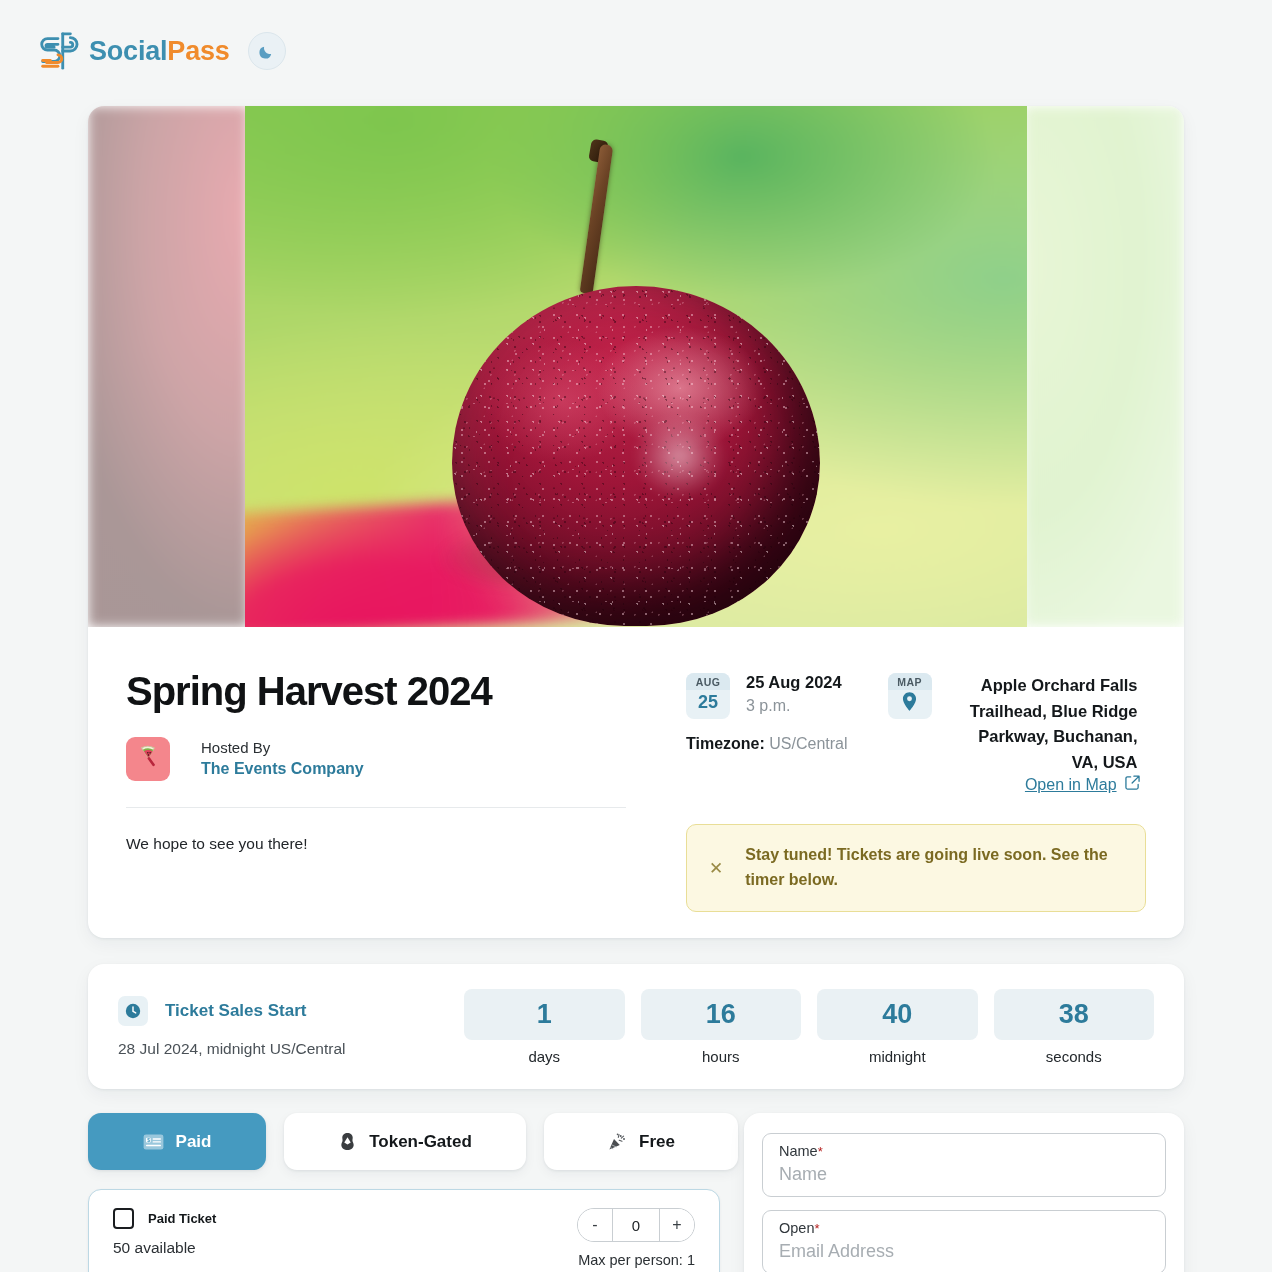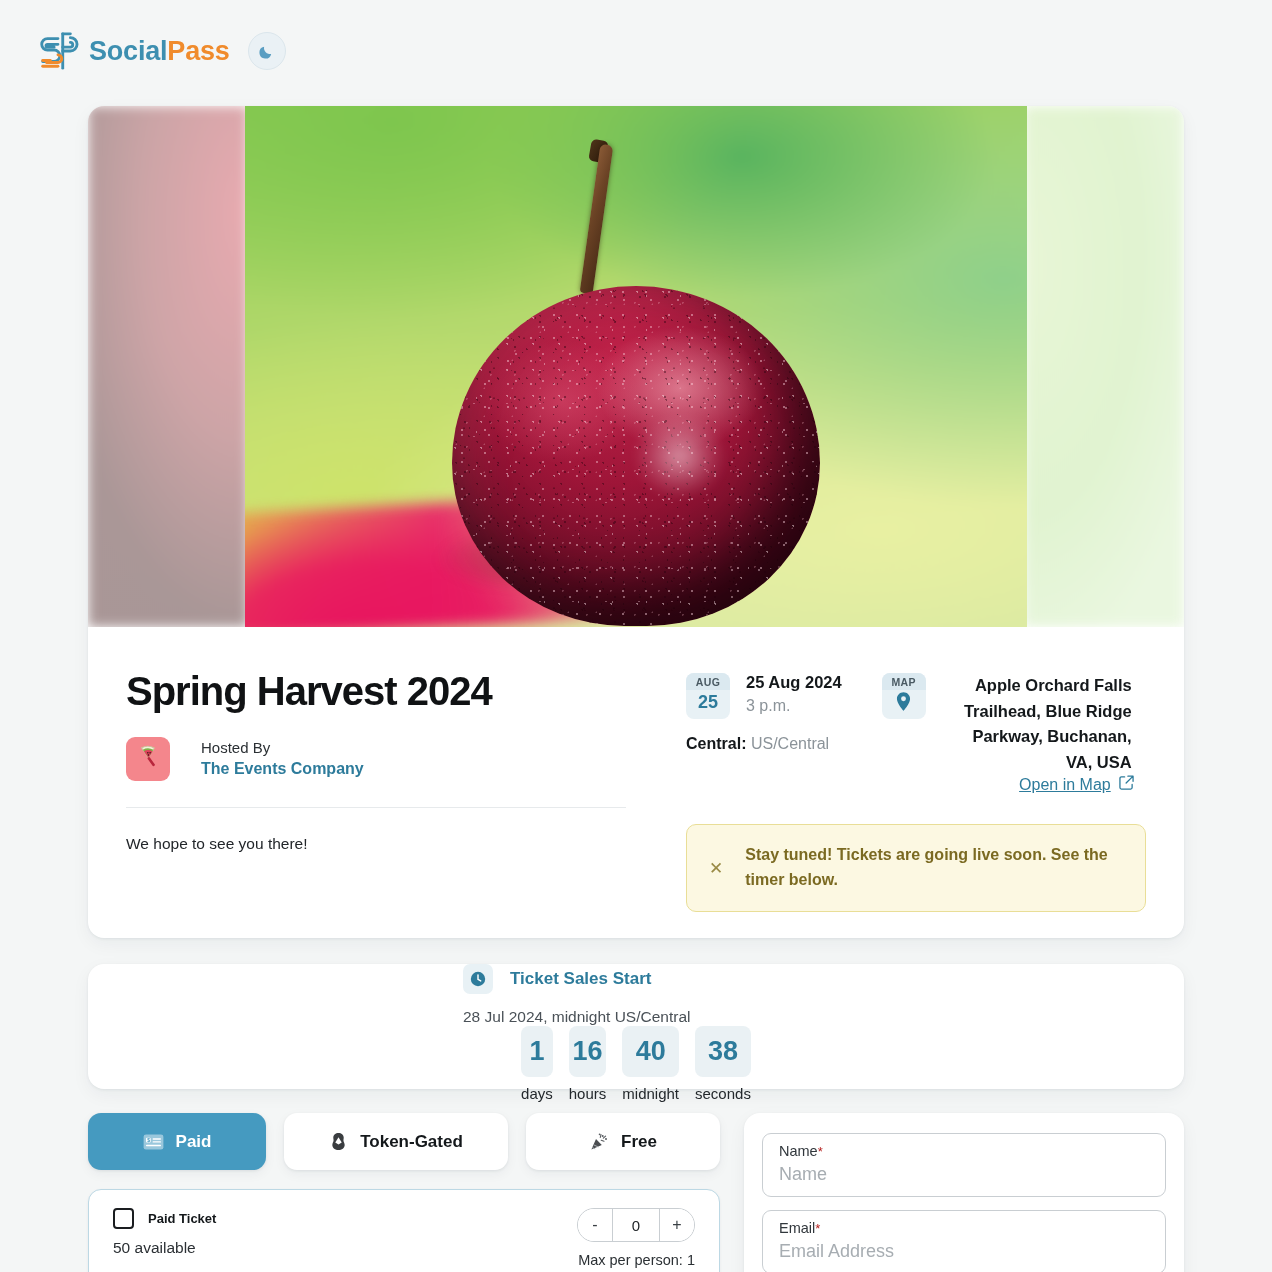--- a/index.html
+++ b/index.html
@@ -205,21 +205,21 @@
     border-radius: 10px; padding: 18px 22px;
     margin-top: 30px;
   }
   .alert-x { color: #9a8b46; font-size: 17px; cursor: pointer; line-height: 1; }
   .alert-text { font-size: 16px; font-weight: 700; color: #7b6a22; line-height: 1.55; }
 
   
   .countdown-card {
     position: absolute; left: 88px; top: 964px;
     width: 1096px; height: 125px;
-    display: flex; align-items: center; padding: 0 30px; flex-direction: column;
+    display: flex; align-items: center; padding: 0 30px;
   }
   .cd-left { width: 346px; }
   .cd-title-row { display: flex; align-items: center; gap: 17px; }
   .cd-clock {
     width: 30px; height: 30px; border-radius: 7px; background: #e8f1f5;
     display: flex; align-items: center; justify-content: center;
   }
   .cd-title { font-size: 17px; font-weight: 700; color: #2d7b9b; }
   .cd-sub { font-size: 15.5px; color: #4a5157; margin-top: 14px; }
   .cd-units { display: flex; gap: 16px; flex: 1; }
@@ -232,21 +232,21 @@
 
   
   .tabs { position: absolute; left: 88px; top: 1113px; display: flex; gap: 18px; }
   .tab {
     height: 57px; border-radius: 13px; display: flex; align-items: center;
     justify-content: center; gap: 12px; font-size: 17px; font-weight: 700;
     cursor: pointer; background: #ffffff; color: #14181b;
     box-shadow: 0 1px 3px rgba(20,40,50,.08), 0 4px 12px rgba(20,40,50,.05);
   }
   .tab.paid   { width: 178px; background: #459ac0; color: #ffffff; }
-  .tab.token  { width: 224px; }
+  .tab.token  { width: 242px; }
   .tab.free   { width: 194px; }
   .tab-ico { display: flex; align-items: center; }
 
   
   .ticket-card {
     position: absolute; left: 88px; top: 1189px;
     width: 632px; height: 120px;
     border: 1px solid #bcd8e4; border-radius: 13px;
     background: #fff; padding: 18px 24px;
     box-shadow: 0 1px 3px rgba(20,40,50,.06);
@@ -385,21 +385,21 @@
               <div class="badge-cal">
                 <div class="mon">AUG</div>
                 <div class="day">25</div>
               </div>
               <div>
                 <div class="date-main">25 Aug 2024</div>
                 <div class="date-sub">3 p.m.</div>
               </div>
             </div>
             <div class="tz">
-              <b>Central:</b>
+              <b>Timezone:</b>
               <span>US/Central</span>
             </div>
           </div>
 
           <div class="map-wrap">
             <div class="meta-block">
               <div class="badge-map">
                 <div class="mon">MAP</div>
                 <div class="pin">
                   <svg width="15" height="19" viewBox="0 0 16 20">
@@ -523,19 +523,19 @@
 
   <div class="card form-card">
     <div class="field">
       <div class="field-label">
         <span>Name</span><span class="req">*</span>
       </div>
       <input type="text" placeholder="Name" style="">
     </div>
     <div class="field">
       <div class="field-label">
-        <span>Email</span><span class="req">*</span>
+        <span>Open</span><span class="req">*</span>
       </div>
       <input type="text" placeholder="Email Address" style="">
     </div>
   </div>
 
 </div>
 
 </body></html>

